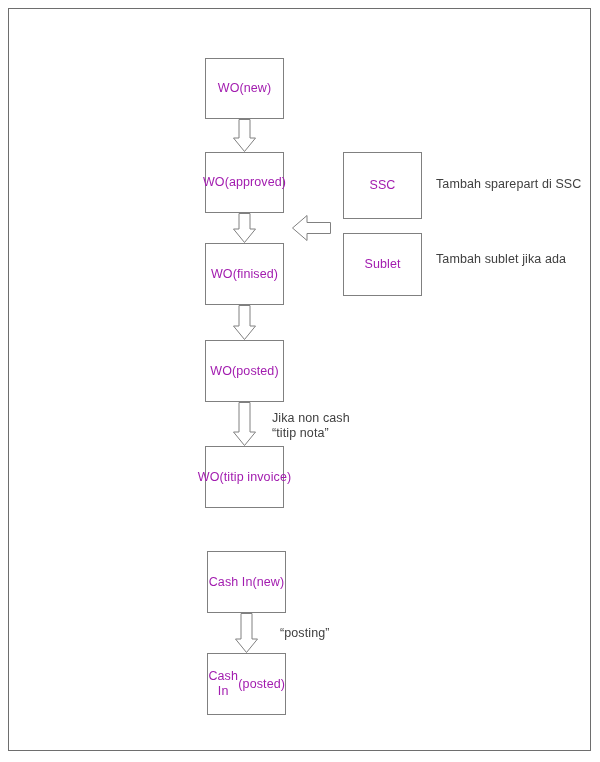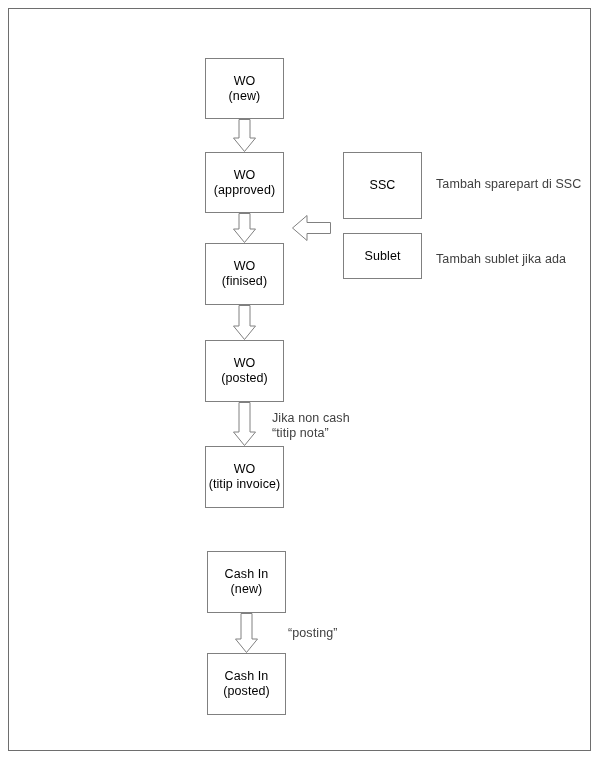--- a/index.html
+++ b/index.html
@@ -31,26 +31,26 @@
     border: 1px solid #6e6e6e;
     box-sizing: border-box;
     background: #ffffff;
   }
   .node {
     position: absolute;
     box-sizing: border-box;
     border: 1px solid #808080;
     background: #ffffff;
     display: flex;
-    flex-direction: column;
+    flex-direction: row;
     align-items: center;
     justify-content: center;
     font-size: 12.5px;
     line-height: 15px;
-    color: #000000;
+    color: #a21caf;
     text-align: center;
     letter-spacing: 0.1px;
   }
   .node .l2 { white-space: nowrap; }
   .label {
     position: absolute;
     font-size: 12.5px;
     line-height: 16px;
     color: #404040;
     white-space: nowrap;
@@ -99,21 +99,21 @@
         <div>Cash In</div>
         <div class="l2">(new)</div>
       </div>
       <div class="node" style="left: 207px; top: 653px; width: 79px; height: 62px;">
         <div>Cash In</div>
         <div class="l2">(posted)</div>
       </div>
       <div class="node" style="left: 343px; top: 152px; width: 79px; height: 67px;">
         <div>SSC</div>
       </div>
-      <div class="node" style="left: 343px; top: 233px; width: 79px; height: 46px;">
+      <div class="node" style="left: 343px; top: 233px; width: 79px; height: 63px;">
         <div>Sublet</div>
       </div>
     </div>
   <div id="connectors-layer">
       <div class="arrow-down" style="left: 233px; top: 119px; width: 23px; height: 33px;">
         <svg width="23" height="33" viewBox="0 0 23 33">
           <path class="arrow-shape" d="M 6.0 0.5 L 17.0 0.5 L 17.0 19.0 L 22.5 19.0 L 11.5 32.5 L 0.5 19.0 L 6.0 19.0 Z"></path>
         </svg>
       </div>
       <div class="arrow-down" style="left: 233px; top: 213px; width: 23px; height: 30px;">
@@ -140,15 +140,15 @@
         <svg width="39" height="26" viewBox="0 0 39 26">
           <path class="arrow-shape" d="M 38.5 7.5 L 38.5 18.5 L 15.0 18.5 L 15.0 25.5 L 0.5 13.0 L 15.0 0.5 L 15.0 7.5 Z"></path>
         </svg>
       </div>
     </div>
   <div id="labels-layer">
       <div class="label" style="left: 436px; top: 176px;">Tambah sparepart di SSC</div>
       <div class="label" style="left: 436px; top: 251px;">Tambah sublet jika ada</div>
       <div class="label" style="left: 272px; top: 410px;">Jika non cash</div>
       <div class="label" style="left: 272px; top: 425px;">“titip nota”</div>
-      <div class="label" style="left: 288px; top: 625px;">“posting”</div>
+      <div class="label" style="left: 280px; top: 625px;">“posting”</div>
     </div>
 </div>
 
 </body></html>

